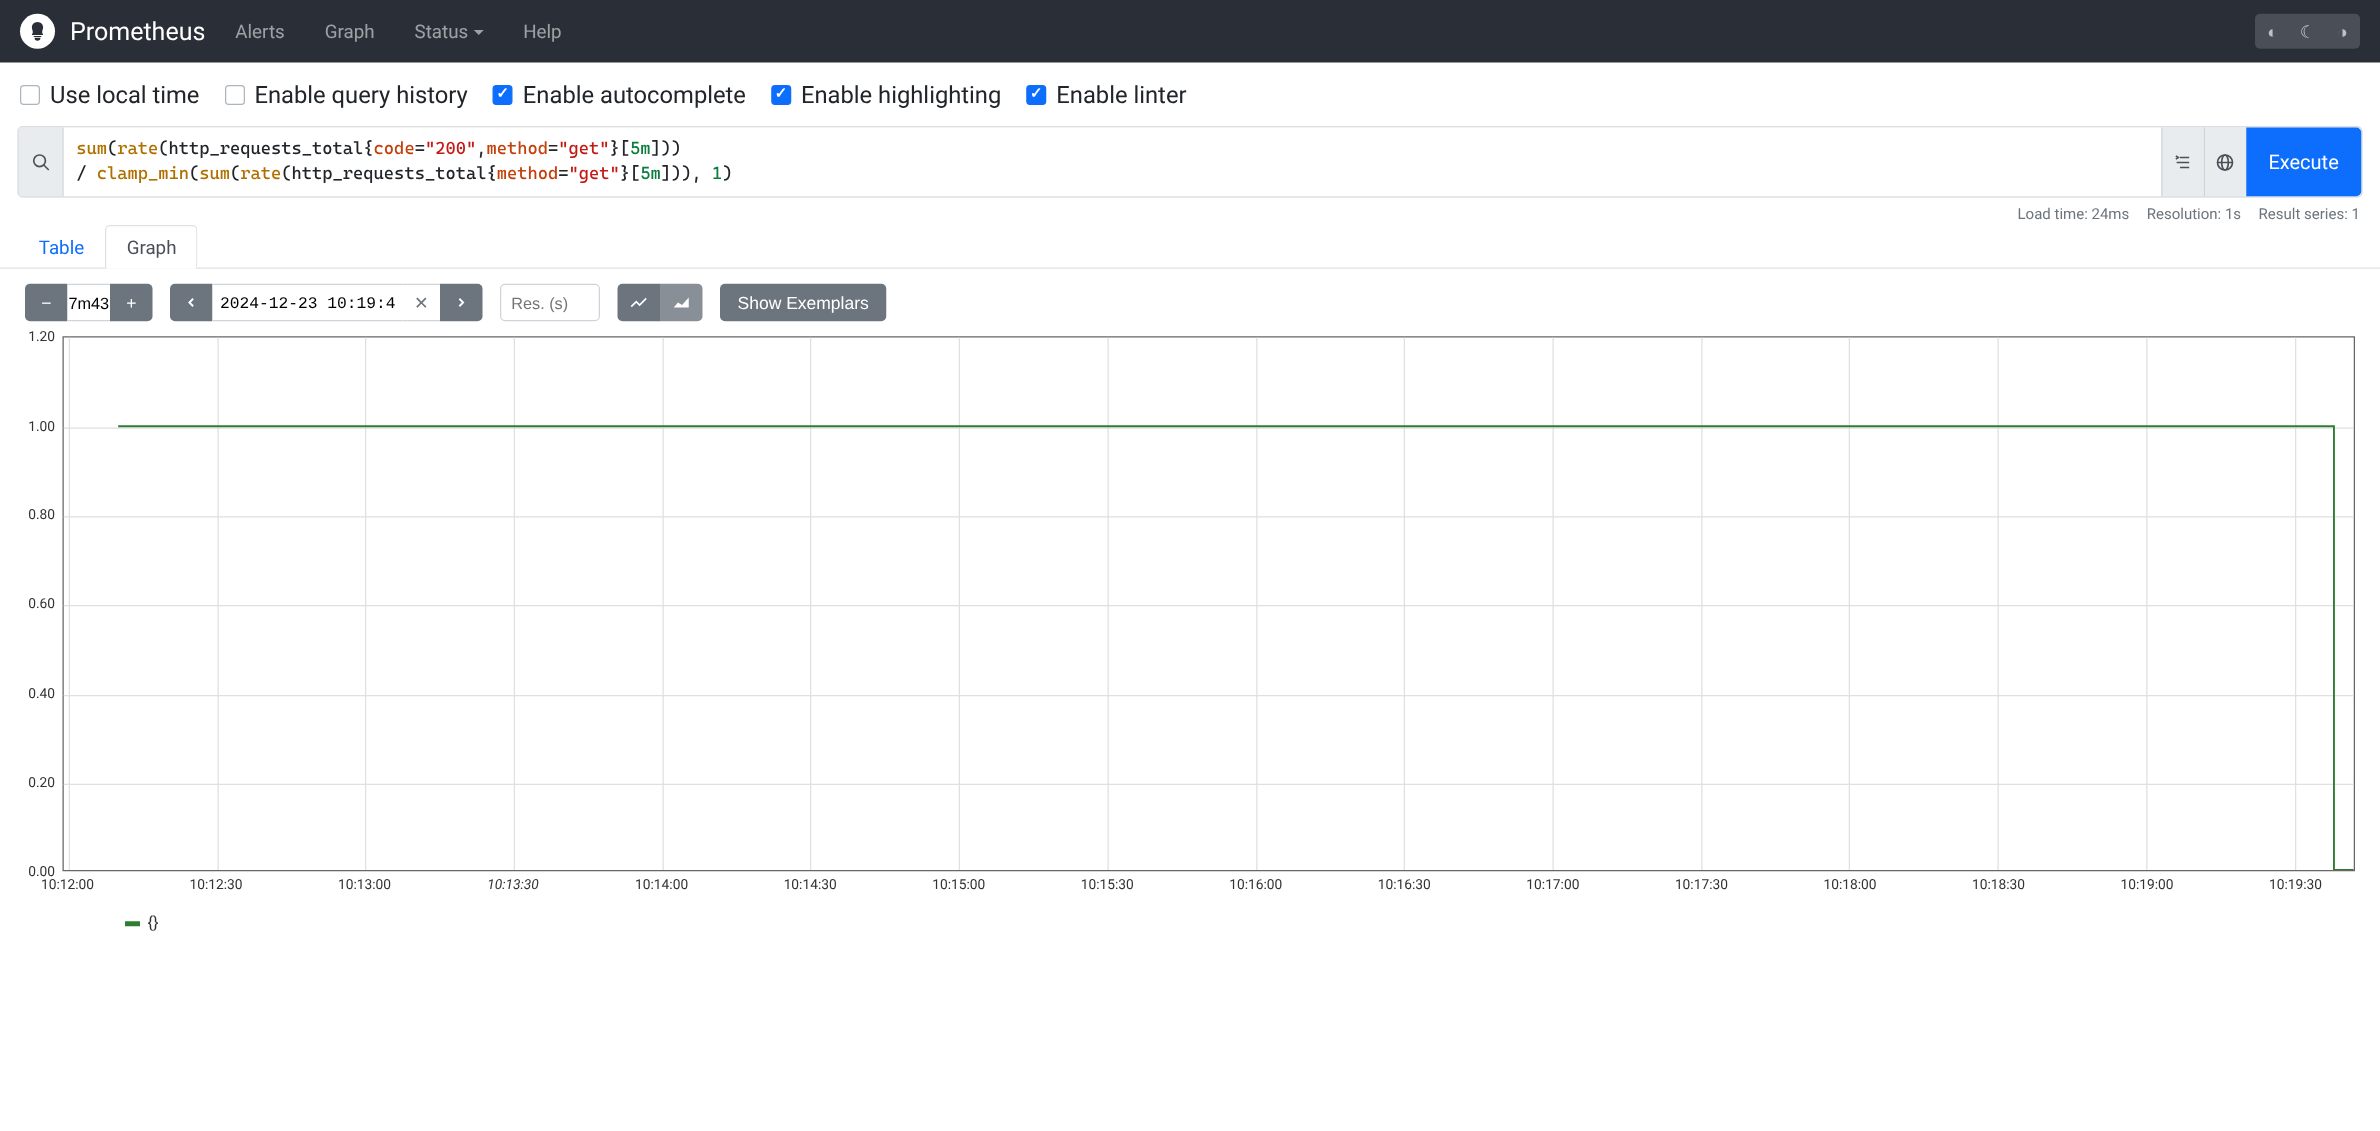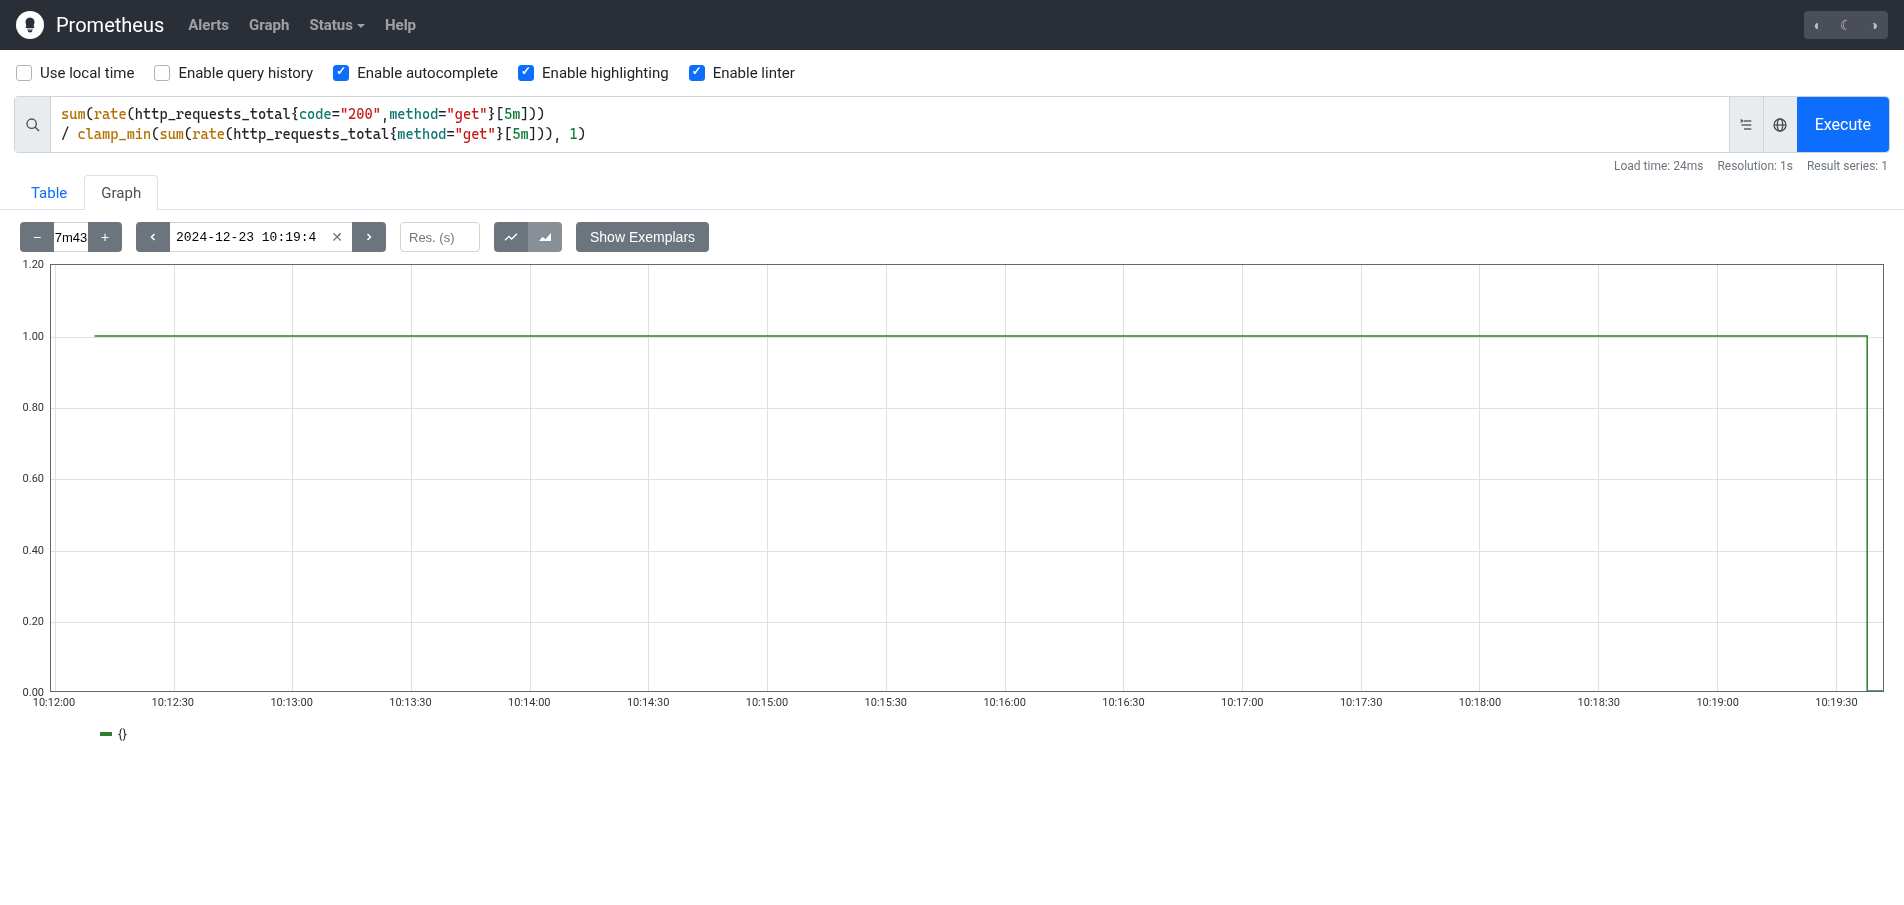--- a/index.html
+++ b/index.html
@@ -2,39 +2,39 @@
 <html><head>
 <meta charset="utf-8">
 <style>
 * { box-sizing: border-box; margin: 0; padding: 0; }
 body { font-family: -apple-system, BlinkMacSystemFont, "Segoe UI", Roboto, sans-serif; font-size: 14px; color: #212529; background: #fff; }
 
 
 .navbar { background: #2a2e37; color: #fff; display: flex; align-items: center; height: 50px; padding: 0 16px; }
 .navbar-brand { display: flex; align-items: center; gap: 12px; font-size: 20px; color: #fff; text-decoration: none; margin-right: 16px; }
 .navbar-logo { width: 28px; height: 28px; border-radius: 50%; background: #fff; display: flex; align-items: center; justify-content: center; color: #2a2e37; font-size: 16px; }
-.navbar-nav { display: flex; gap: 4px; flex: 1; font-weight: bold; }
+.navbar-nav { display: flex; gap: 16px; flex: 1; }
 .nav-link { color: rgba(255,255,255,0.55); text-decoration: none; padding: 8px 8px; font-size: 15px; }
 .nav-dropdown::after { content: ""; display: inline-block; margin-left: 4px; vertical-align: 2px; border-top: 4px solid; border-right: 4px solid transparent; border-left: 4px solid transparent; }
 .theme-buttons { display: flex; background: #4a4e57; border-radius: 4px; }
 .theme-btn { width: 28px; height: 28px; display: flex; align-items: center; justify-content: center; color: #c0c0c0; cursor: pointer; }
 
 
 .options-row { display: flex; gap: 20px; padding: 14px 16px; align-items: center; }
-.option { display: flex; align-items: center; gap: 8px; font-size: 15px; }
+.option { display: flex; align-items: center; gap: 8px; font-size: 19px; }
 .checkbox { width: 16px; height: 16px; border: 1px solid #adb5bd; border-radius: 3px; background: #fff; }
 .checkbox.checked { background: #0d6efd; border-color: #0d6efd; position: relative; }
 .checkbox.checked::after { content: "✓"; color: #fff; position: absolute; top: -2px; left: 2px; font-size: 12px; font-weight: bold; }
 
 
 .query-row { display: flex; margin: 0 14px; border: 1px solid #ced4da; border-radius: 4px; }
 .query-icon-box { width: 36px; display: flex; align-items: center; justify-content: center; background: #e9ecef; border-right: 1px solid #ced4da; }
 .query-editor { flex: 1; padding: 8px 10px; font-family: ui-monospace, "Cascadia Code", Menlo, Consolas, monospace; font-size: 14px; line-height: 1.4; background: #fff; }
 .tok-func { color: #b07000; }
-.tok-label { color: #0f766e; }
+.tok-label { color: #c2410c; }
 .tok-str { color: #c41a16; }
 .tok-dur { color: #0b7d3e; }
 .tok-num { color: #0b7d3e; }
 .query-side-btn { width: 34px; display: flex; align-items: center; justify-content: center; border-left: 1px solid #ced4da; background: #e9ecef; cursor: pointer; }
 .execute-btn { background: #0d6efd; color: #fff; padding: 13px 18px; display: flex; align-items: center; font-size: 16px; border-top-right-radius: 4px; border-bottom-right-radius: 4px; cursor: pointer; }
 
 
 .stats-row { display: flex; justify-content: flex-end; gap: 14px; padding: 6px 16px 2px; font-size: 12px; color: #6c757d; }
 
 
@@ -232,21 +232,21 @@
       <div class="grid-line-v" style="left: 90.9287%;"></div>
       <div class="grid-line-v" style="left: 97.4082%;"></div>
       <svg width="100%" height="100%" viewBox="0 0 100 428" preserveAspectRatio="none" style="position: absolute; left: 0px; top: 0px;">
         <polyline points="2.375809935205184,71.33333333333331 99.13606911447084,71.33333333333331 99.13606911447084,428 100,428" fill="none" stroke="#2e7d32" stroke-width="1.5" vector-effect="non-scaling-stroke"></polyline>
       </svg>
     </div>
   <div class="x-axis" id="x-axis">
       <div class="x-tick" style="left: 0.215983%;">10:12:00</div>
       <div class="x-tick" style="left: 6.69546%;">10:12:30</div>
       <div class="x-tick" style="left: 13.1749%;">10:13:00</div>
-      <div class="x-tick" style="left: 19.6544%;">10:13:30</div>
+      <div class="x-tick" style="left: 19.6544%; font-style: italic;">10:13:30</div>
       <div class="x-tick" style="left: 26.1339%;">10:14:00</div>
       <div class="x-tick" style="left: 32.6134%;">10:14:30</div>
       <div class="x-tick" style="left: 39.0929%;">10:15:00</div>
       <div class="x-tick" style="left: 45.5724%;">10:15:30</div>
       <div class="x-tick" style="left: 52.0518%;">10:16:00</div>
       <div class="x-tick" style="left: 58.5313%;">10:16:30</div>
       <div class="x-tick" style="left: 65.0108%;">10:17:00</div>
       <div class="x-tick" style="left: 71.4903%;">10:17:30</div>
       <div class="x-tick" style="left: 77.9698%;">10:18:00</div>
       <div class="x-tick" style="left: 84.4492%;">10:18:30</div>

